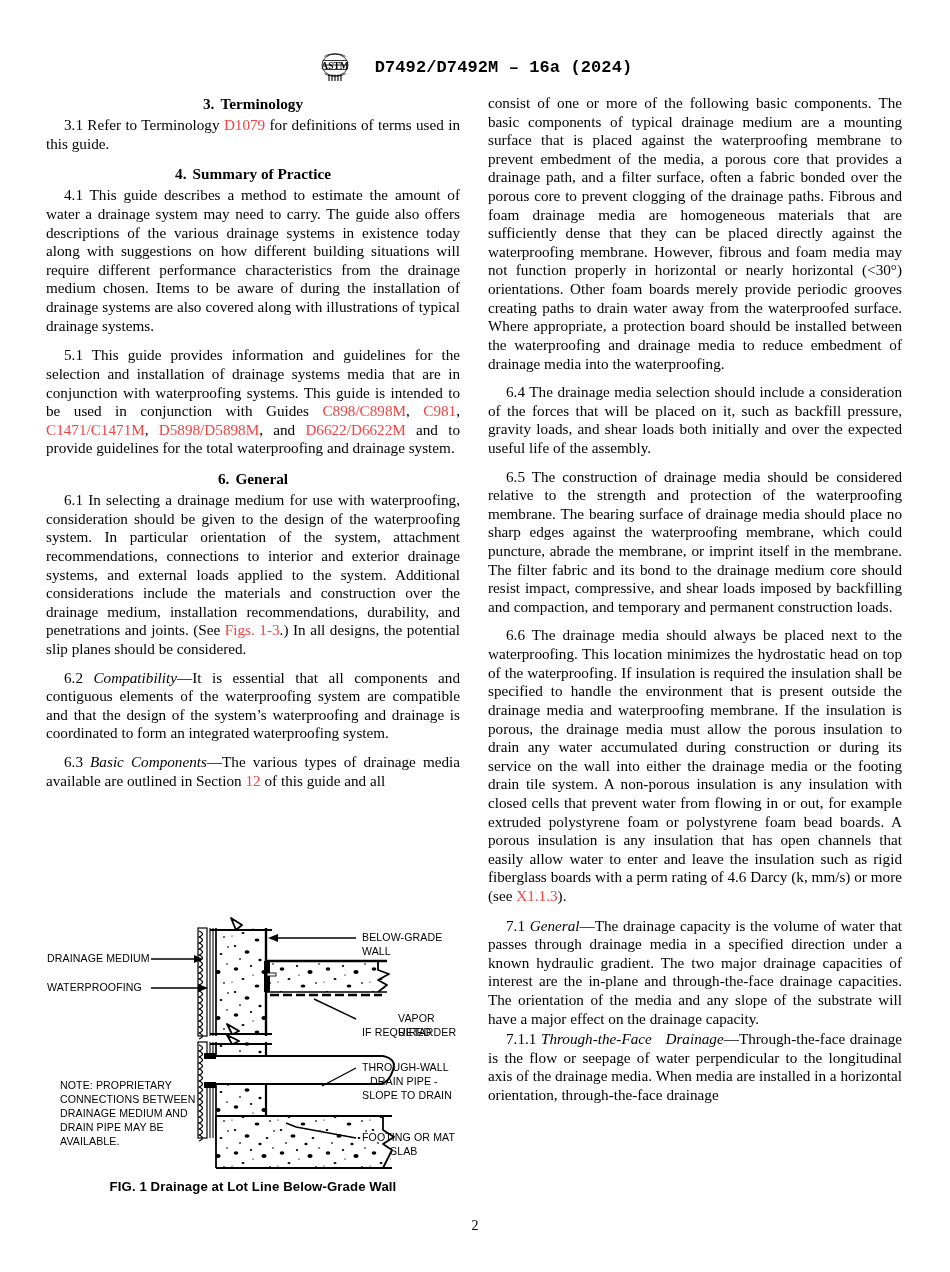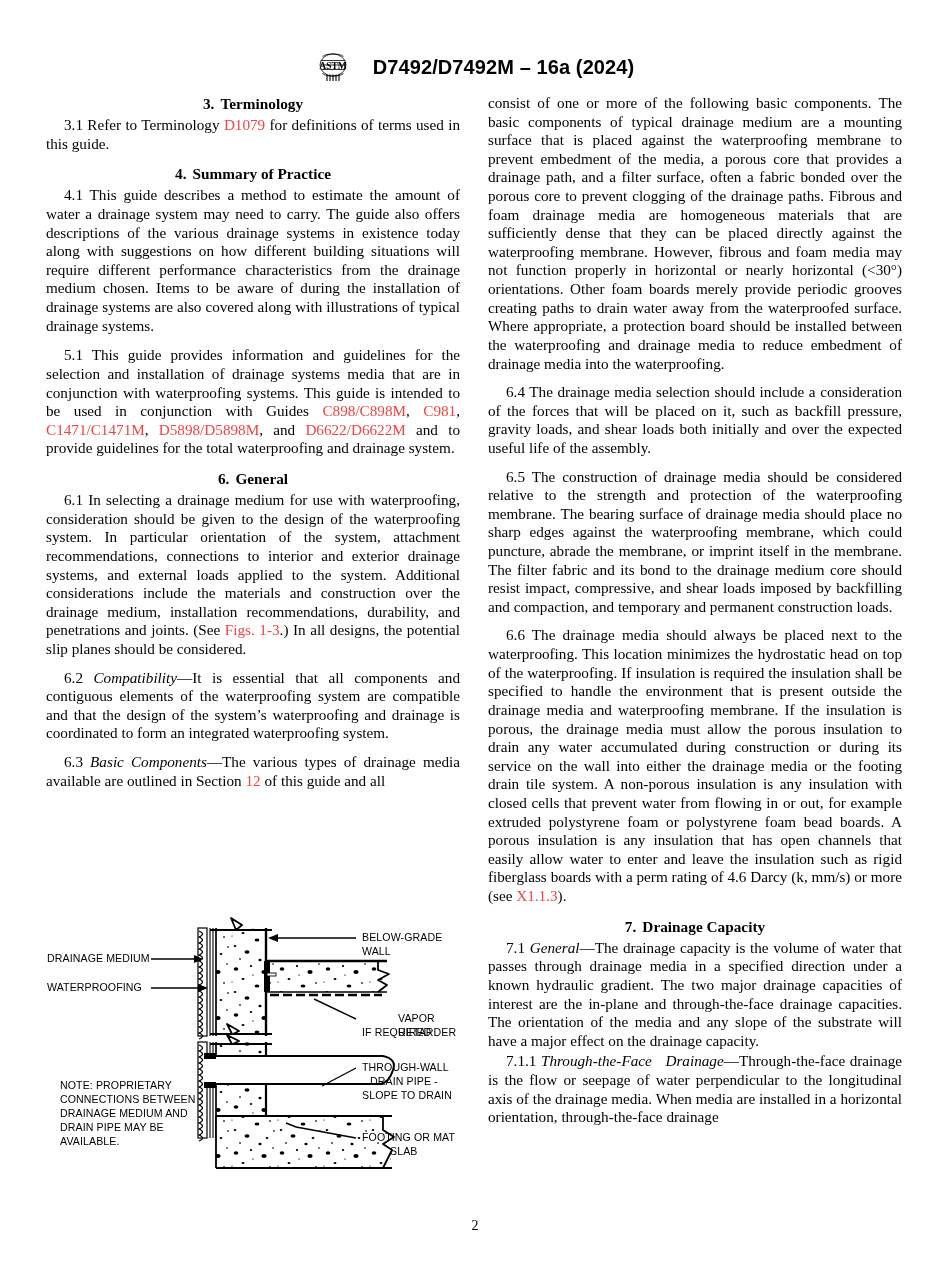--- a/index.html
+++ b/index.html
@@ -28,23 +28,23 @@
     justify-content: center;
     gap: 23px;
   }
   .astm-logo {
     width: 34px;
     height: 30px;
     flex: none;
     display: block;
   }
   .header-title {
-    font-family: Liberation Sans, sans-serif;
+    font-family: Liberation Mono, monospace;
     font-weight: bold;
-    font-size: 20px;
+    font-size: 17px;
     letter-spacing: 0.1px;
     white-space: nowrap;
   }
 
   
   .col {
     position: absolute;
     top: 94px;
     width: 414px;
     font-size: 15.2px;
@@ -156,23 +156,20 @@
     <p class="para"><span>6.3 </span><span class="ital">Basic Components</span><span>—The various types of drainage media available are outlined in Section </span><span class="ref">12</span><span> of this guide and all</span></p>
   </div>
 
   <div class="col col-right">
     <p class="para" style="text-indent:0">consist of one or more of the following basic components. The basic components of typical drainage medium are a mounting surface that is placed against the waterproofing membrane to prevent embedment of the media, a porous core that provides a drainage path, and a filter surface, often a fabric bonded over the porous core to prevent clogging of the drainage paths. Fibrous and foam drainage media are homogeneous materials that are sufficiently dense that they can be placed directly against the waterproofing membrane. However, fibrous and foam media may not function properly in horizontal or nearly horizontal (&lt;30°) orientations. Other foam boards merely provide periodic grooves creating paths to drain water away from the waterproofed surface. Where appropriate, a protection board should be installed between the waterproofing and drainage media to reduce embedment of drainage media into the waterproofing.</p>
     <p class="para">6.4 The drainage media selection should include a consideration of the forces that will be placed on it, such as backfill pressure, gravity loads, and shear loads both initially and over the expected useful life of the assembly.</p>
     <p class="para">6.5 The construction of drainage media should be considered relative to the strength and protection of the waterproofing membrane. The bearing surface of drainage media should place no sharp edges against the waterproofing membrane, which could puncture, abrade the membrane, or imprint itself in the membrane. The filter fabric and its bond to the drainage medium core should resist impact, compressive, and shear loads imposed by backfilling and compaction, and temporary and permanent construction loads.</p>
     <p class="para"><span>6.6 The drainage media should always be placed next to the waterproofing. This location minimizes the hydrostatic head on top of the waterproofing. If insulation is required the insulation shall be specified to handle the environment that is present outside the drainage media and waterproofing membrane. If the insulation is porous, the drainage media must allow the porous insulation to drain any water accumulated during construction or during its service on the wall into either the drainage media or the footing drain tile system. A non-porous insulation is any insulation with closed cells that prevent water from flowing in or out, for example extruded polystyrene foam or polystyrene foam bead boards. A porous insulation is any insulation that has open channels that easily allow water to enter and leave the insulation such as rigid fiberglass boards with a perm rating of 4.6 Darcy (k, mm/s) or more (see </span><span class="ref">X1.1.3</span><span>).</span></p>
 
     <div class="spacer-before-head"></div>
-    <h2 class="sec">
-      <span class="num">7.</span><span>Drainage Capacity</span>
-    </h2>
     <p class="para"><span>7.1 </span><span class="ital">General</span><span>—The drainage capacity is the volume of water that passes through drainage media in a specified direction under a known hydraulic gradient. The two major drainage capacities of interest are the in-plane and through-the-face drainage capacities. The orientation of the media and any slope of the substrate will have a major effect on the drainage capacity.</span></p>
     <p class="para" style="margin-top:2px"><span>7.1.1 </span><span class="ital" style="white-space:pre">Through-the-Face   Drainage</span><span>—Through-the-face drainage is the flow or seepage of water perpendicular to the longitudinal axis of the drainage media. When media are installed in a horizontal orientation, through-the-face drainage</span></p>
   </div>
 
   <div class="figure-block">
     <div class="figure-canvas">
       <svg class="fig-svg" width="414" height="258" viewBox="0 0 414 258">
         <defs>
 
           <pattern id="concrete" width="46" height="46" patternUnits="userSpaceOnUse">
@@ -298,17 +295,18 @@
         <div style="position:absolute;left:316px;top:229px;margin-left:28px;">SLAB</div>
 
         <div style="position:absolute;left:14px;top:163px;">NOTE: PROPRIETARY</div>
         <div style="position:absolute;left:14px;top:177px;">CONNECTIONS BETWEEN</div>
         <div style="position:absolute;left:14px;top:191px;">DRAINAGE MEDIUM AND</div>
         <div style="position:absolute;left:14px;top:205px;">DRAIN PIPE MAY BE</div>
         <div style="position:absolute;left:14px;top:219px;">AVAILABLE.</div>
       </div>
     </div>
 
+    <div class="fig-caption">FIG. 1 Drainage at Lot Line Below-Grade Wall</div>
   </div>
 
   <div class="page-number">2</div>
 
 </div>
 
 </body></html>

